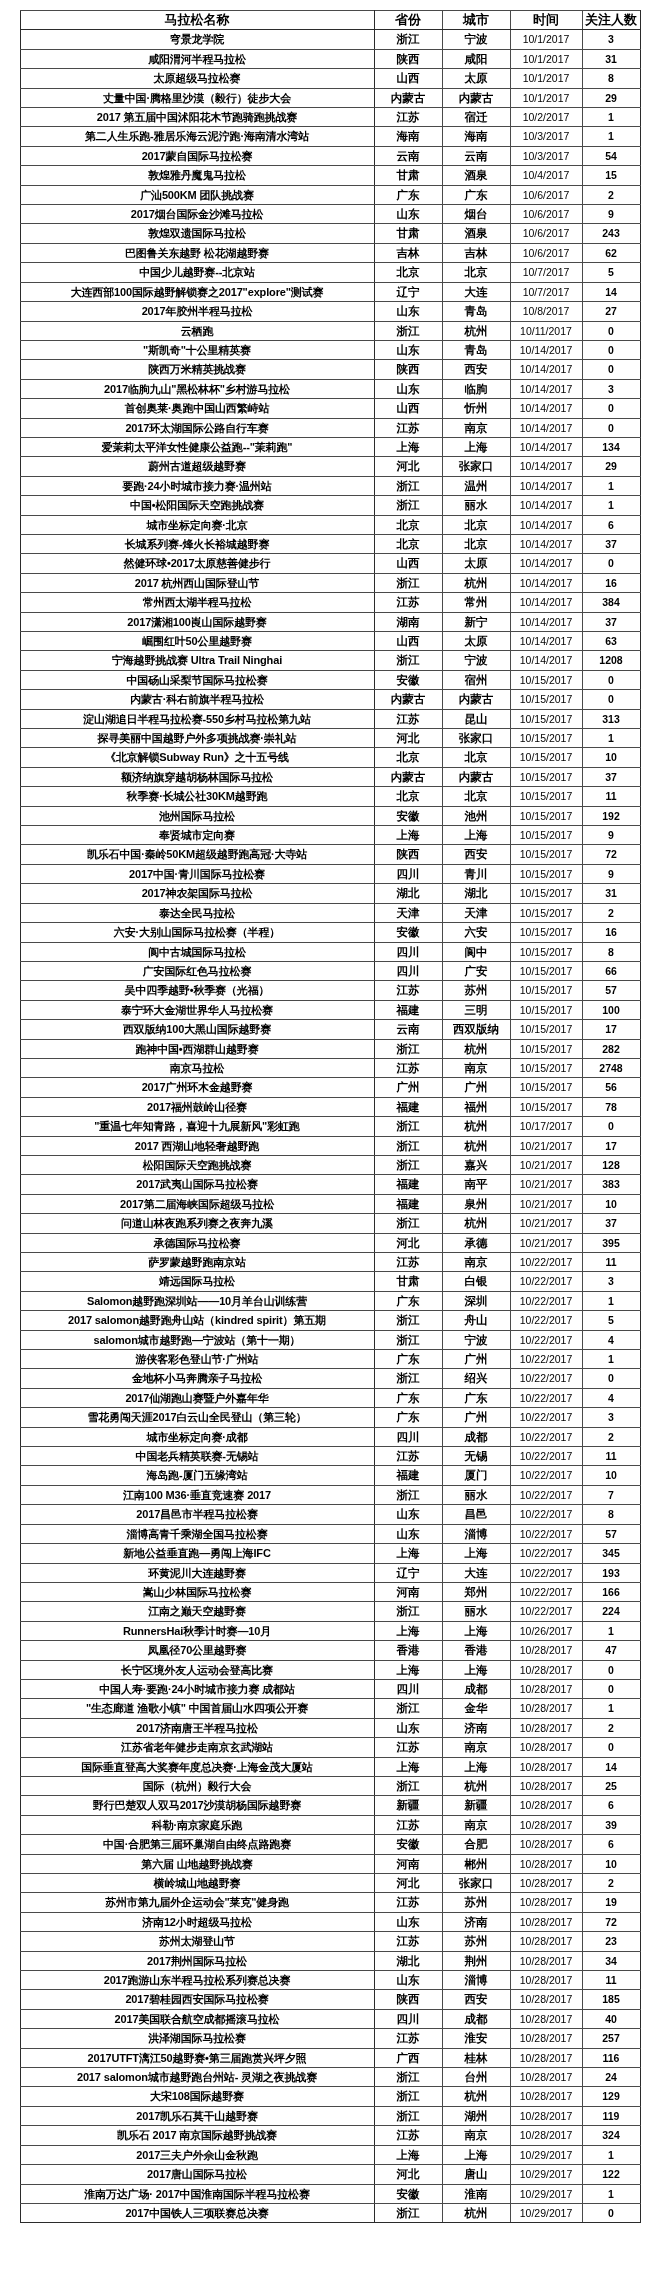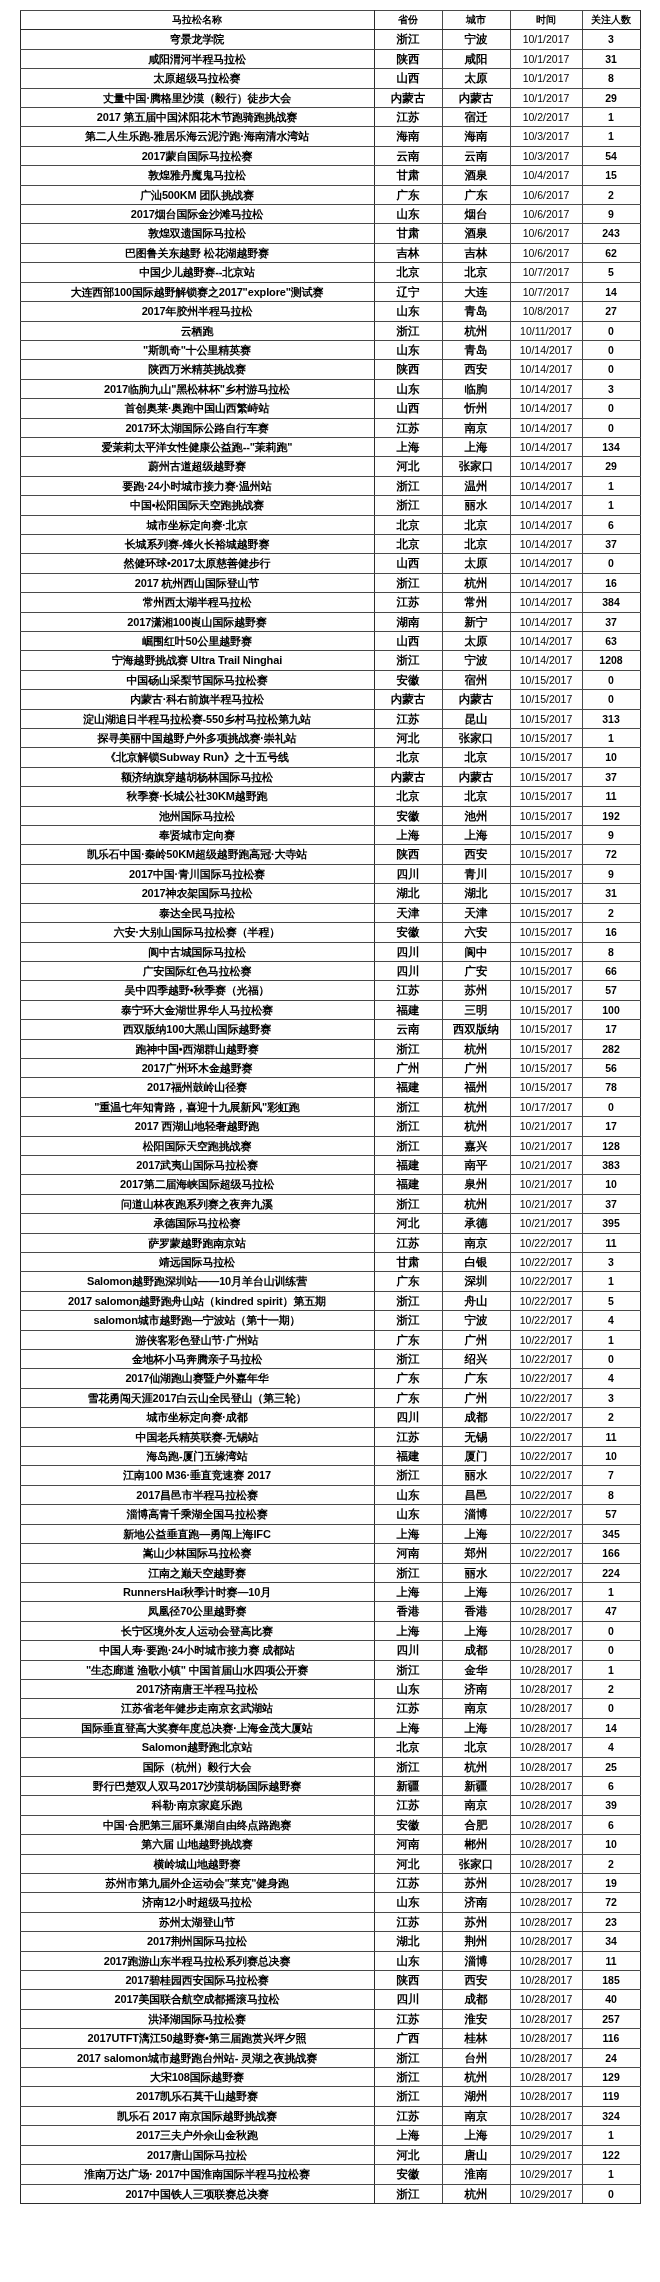--- a/index.html
+++ b/index.html
@@ -39,21 +39,21 @@
     padding: 0;
     height: 18.4px;
     line-height: 18.4px;
     text-align: center;
     vertical-align: middle;
     white-space: nowrap;
     overflow: hidden;
   }
   table.marathon-table thead th {
     font-weight: bold;
-    font-size: 10px;
+    font-size: 13px;
     border-bottom: 1.3px solid #2b2b2b;
   }
   td.name-cell {
     font-size: 11px;
     font-weight: bold;
     letter-spacing: -0.15px;
   }
   td.prov-cell, td.city-cell {
     font-size: 11.5px;
     font-weight: bold;
@@ -462,20 +462,27 @@
           <td class="foll-cell">17</td>
         </tr>
         <tr>
           <td class="name-cell">跑神中国•西湖群山越野赛</td>
           <td class="prov-cell">浙江</td>
           <td class="city-cell">杭州</td>
           <td class="date-cell">10/15/2017</td>
           <td class="foll-cell">282</td>
         </tr>
         <tr>
+          <td class="name-cell">南京马拉松</td>
+          <td class="prov-cell">江苏</td>
+          <td class="city-cell">南京</td>
+          <td class="date-cell">10/15/2017</td>
+          <td class="foll-cell">2748</td>
+        </tr>
+        <tr>
           <td class="name-cell">2017广州环木金越野赛</td>
           <td class="prov-cell">广州</td>
           <td class="city-cell">广州</td>
           <td class="date-cell">10/15/2017</td>
           <td class="foll-cell">56</td>
         </tr>
         <tr>
           <td class="name-cell">2017福州鼓岭山径赛</td>
           <td class="prov-cell">福建</td>
           <td class="city-cell">福州</td>
@@ -637,20 +644,27 @@
           <td class="foll-cell">57</td>
         </tr>
         <tr>
           <td class="name-cell">新地公益垂直跑—勇闯上海IFC</td>
           <td class="prov-cell">上海</td>
           <td class="city-cell">上海</td>
           <td class="date-cell">10/22/2017</td>
           <td class="foll-cell">345</td>
         </tr>
         <tr>
+          <td class="name-cell">环黄泥川大连越野赛</td>
+          <td class="prov-cell">辽宁</td>
+          <td class="city-cell">大连</td>
+          <td class="date-cell">10/22/2017</td>
+          <td class="foll-cell">193</td>
+        </tr>
+        <tr>
           <td class="name-cell">嵩山少林国际马拉松赛</td>
           <td class="prov-cell">河南</td>
           <td class="city-cell">郑州</td>
           <td class="date-cell">10/22/2017</td>
           <td class="foll-cell">166</td>
         </tr>
         <tr>
           <td class="name-cell">江南之巅天空越野赛</td>
           <td class="prov-cell">浙江</td>
           <td class="city-cell">丽水</td>
@@ -705,27 +719,20 @@
           <td class="city-cell">南京</td>
           <td class="date-cell">10/28/2017</td>
           <td class="foll-cell">0</td>
         </tr>
         <tr>
           <td class="name-cell">国际垂直登高大奖赛年度总决赛·上海金茂大厦站</td>
           <td class="prov-cell">上海</td>
           <td class="city-cell">上海</td>
           <td class="date-cell">10/28/2017</td>
           <td class="foll-cell">14</td>
-        </tr>
-        <tr>
-          <td class="name-cell">Salomon越野跑北京站</td>
-          <td class="prov-cell">北京</td>
-          <td class="city-cell">北京</td>
-          <td class="date-cell">10/28/2017</td>
-          <td class="foll-cell">4</td>
         </tr>
         <tr>
           <td class="name-cell">国际（杭州）毅行大会</td>
           <td class="prov-cell">浙江</td>
           <td class="city-cell">杭州</td>
           <td class="date-cell">10/28/2017</td>
           <td class="foll-cell">25</td>
         </tr>
         <tr>
           <td class="name-cell">野行巴楚双人双马2017沙漠胡杨国际越野赛</td>

